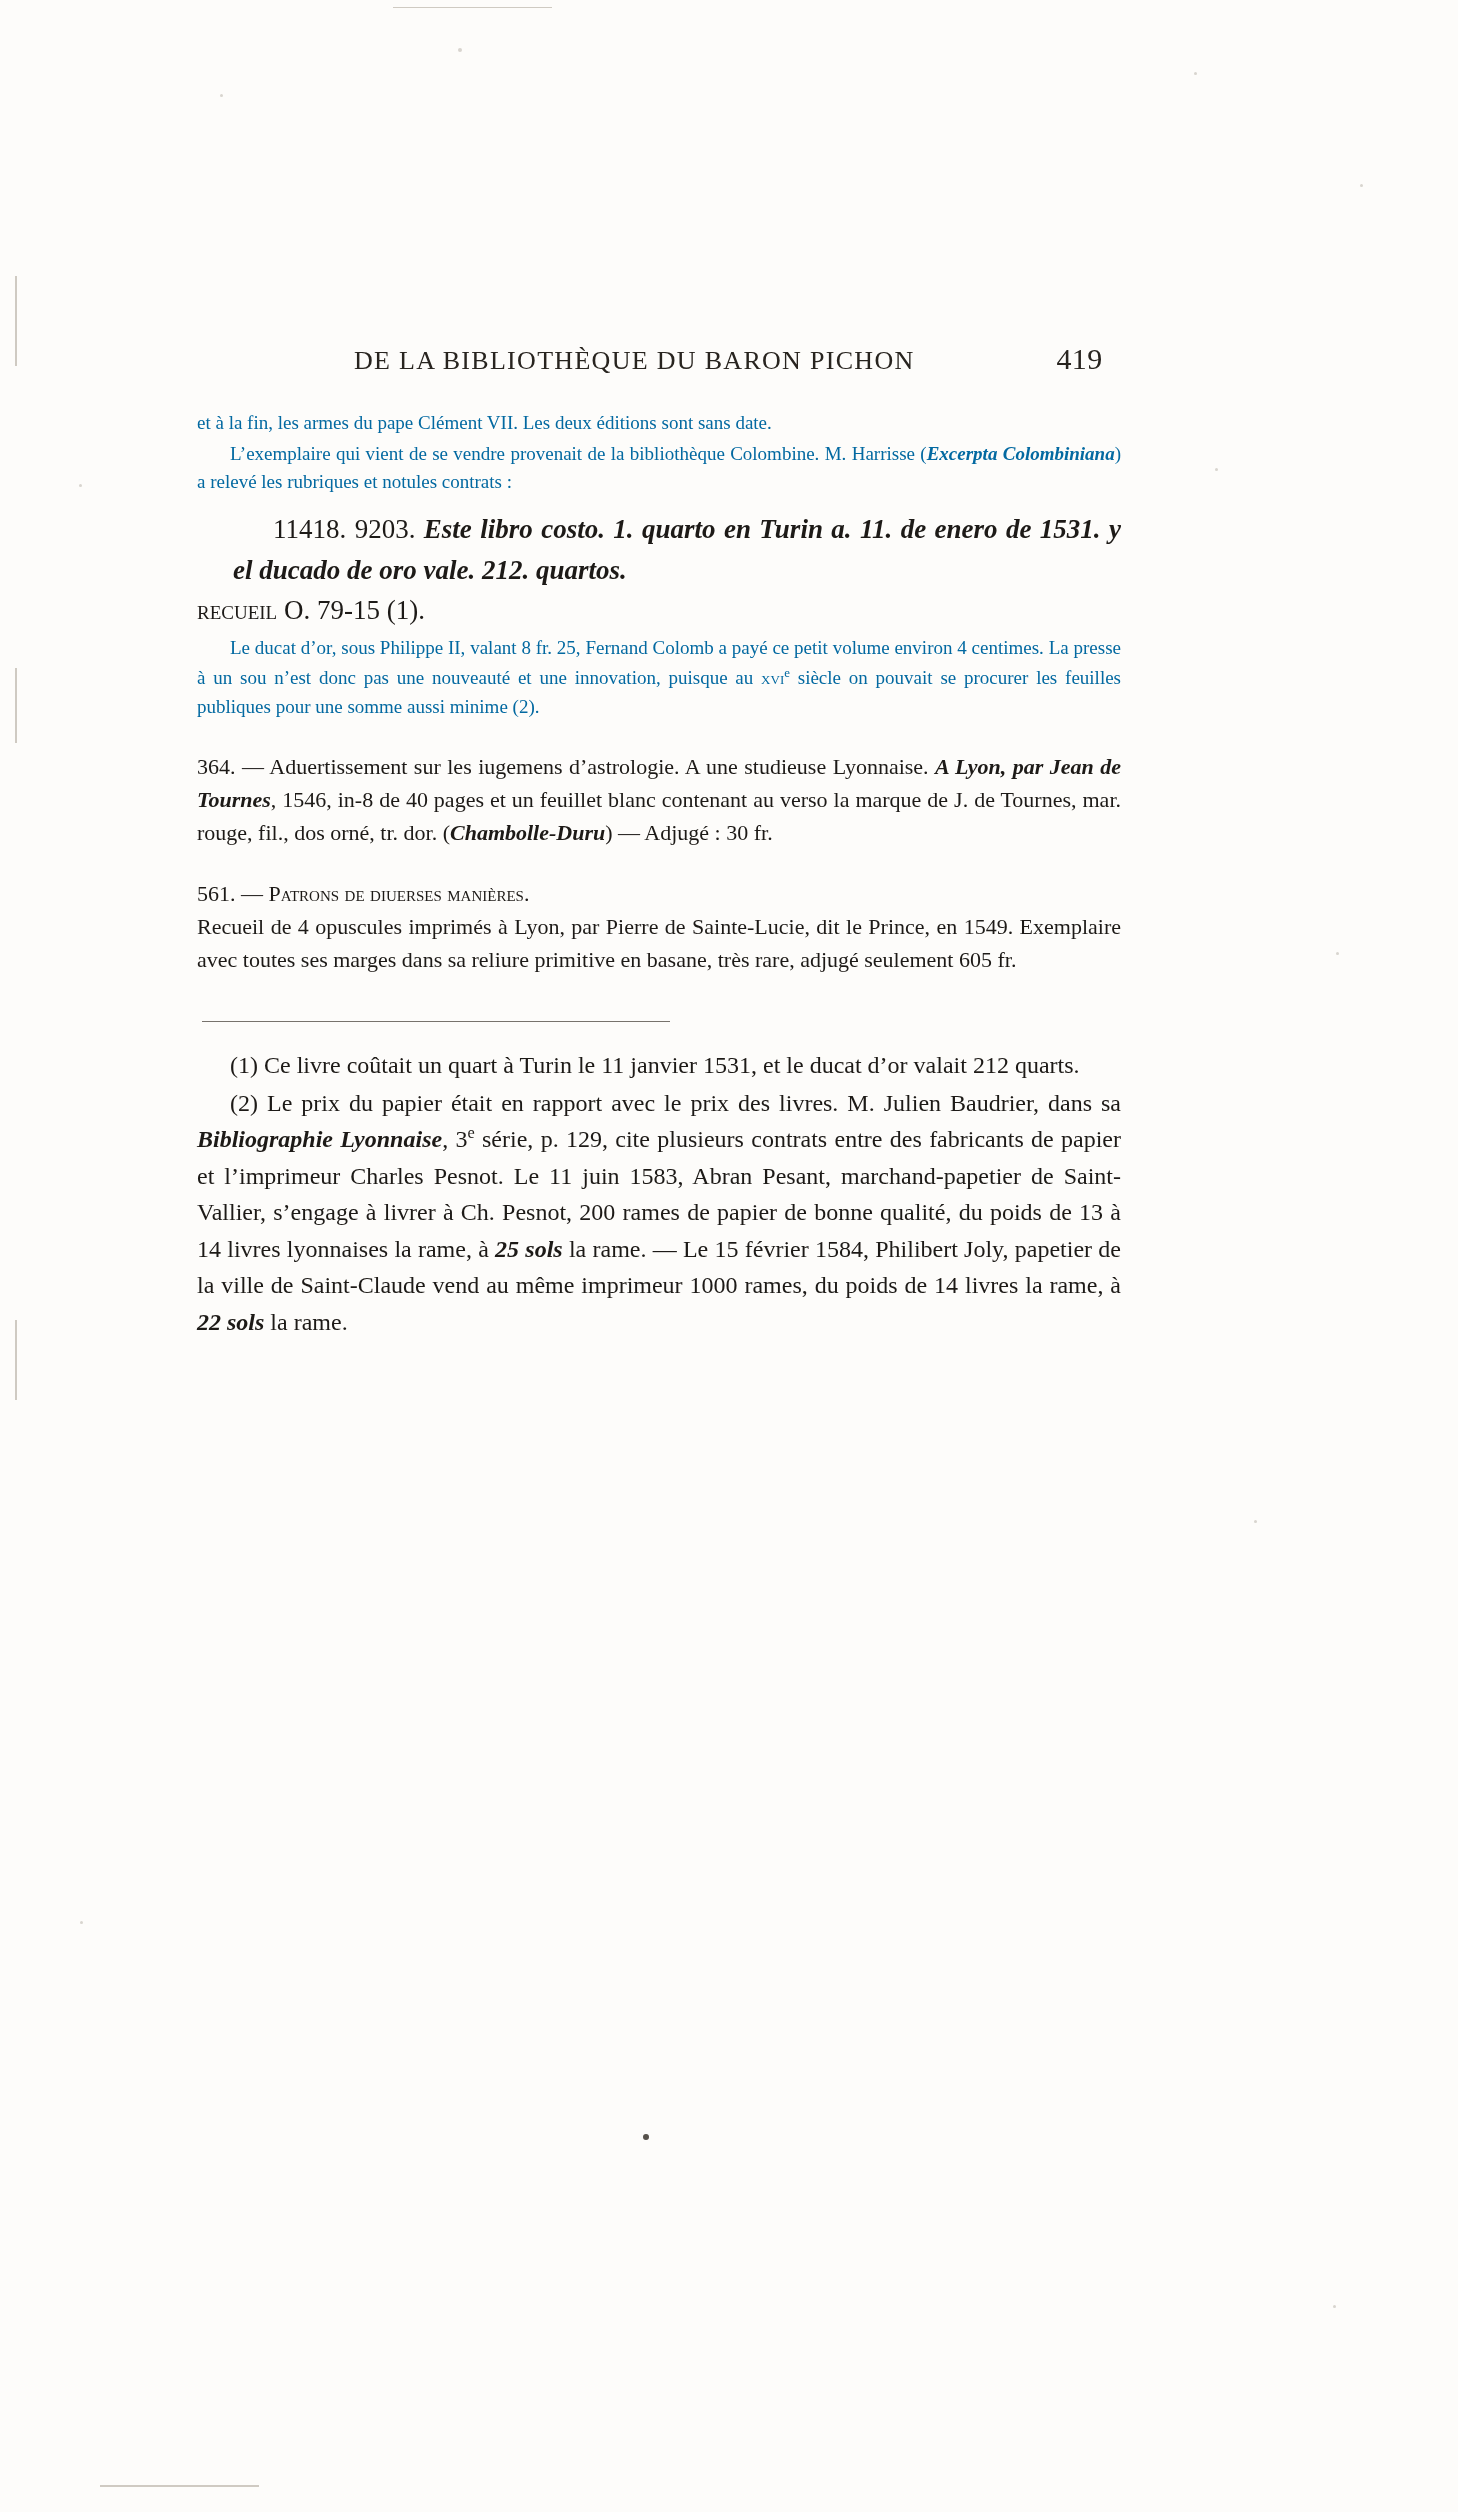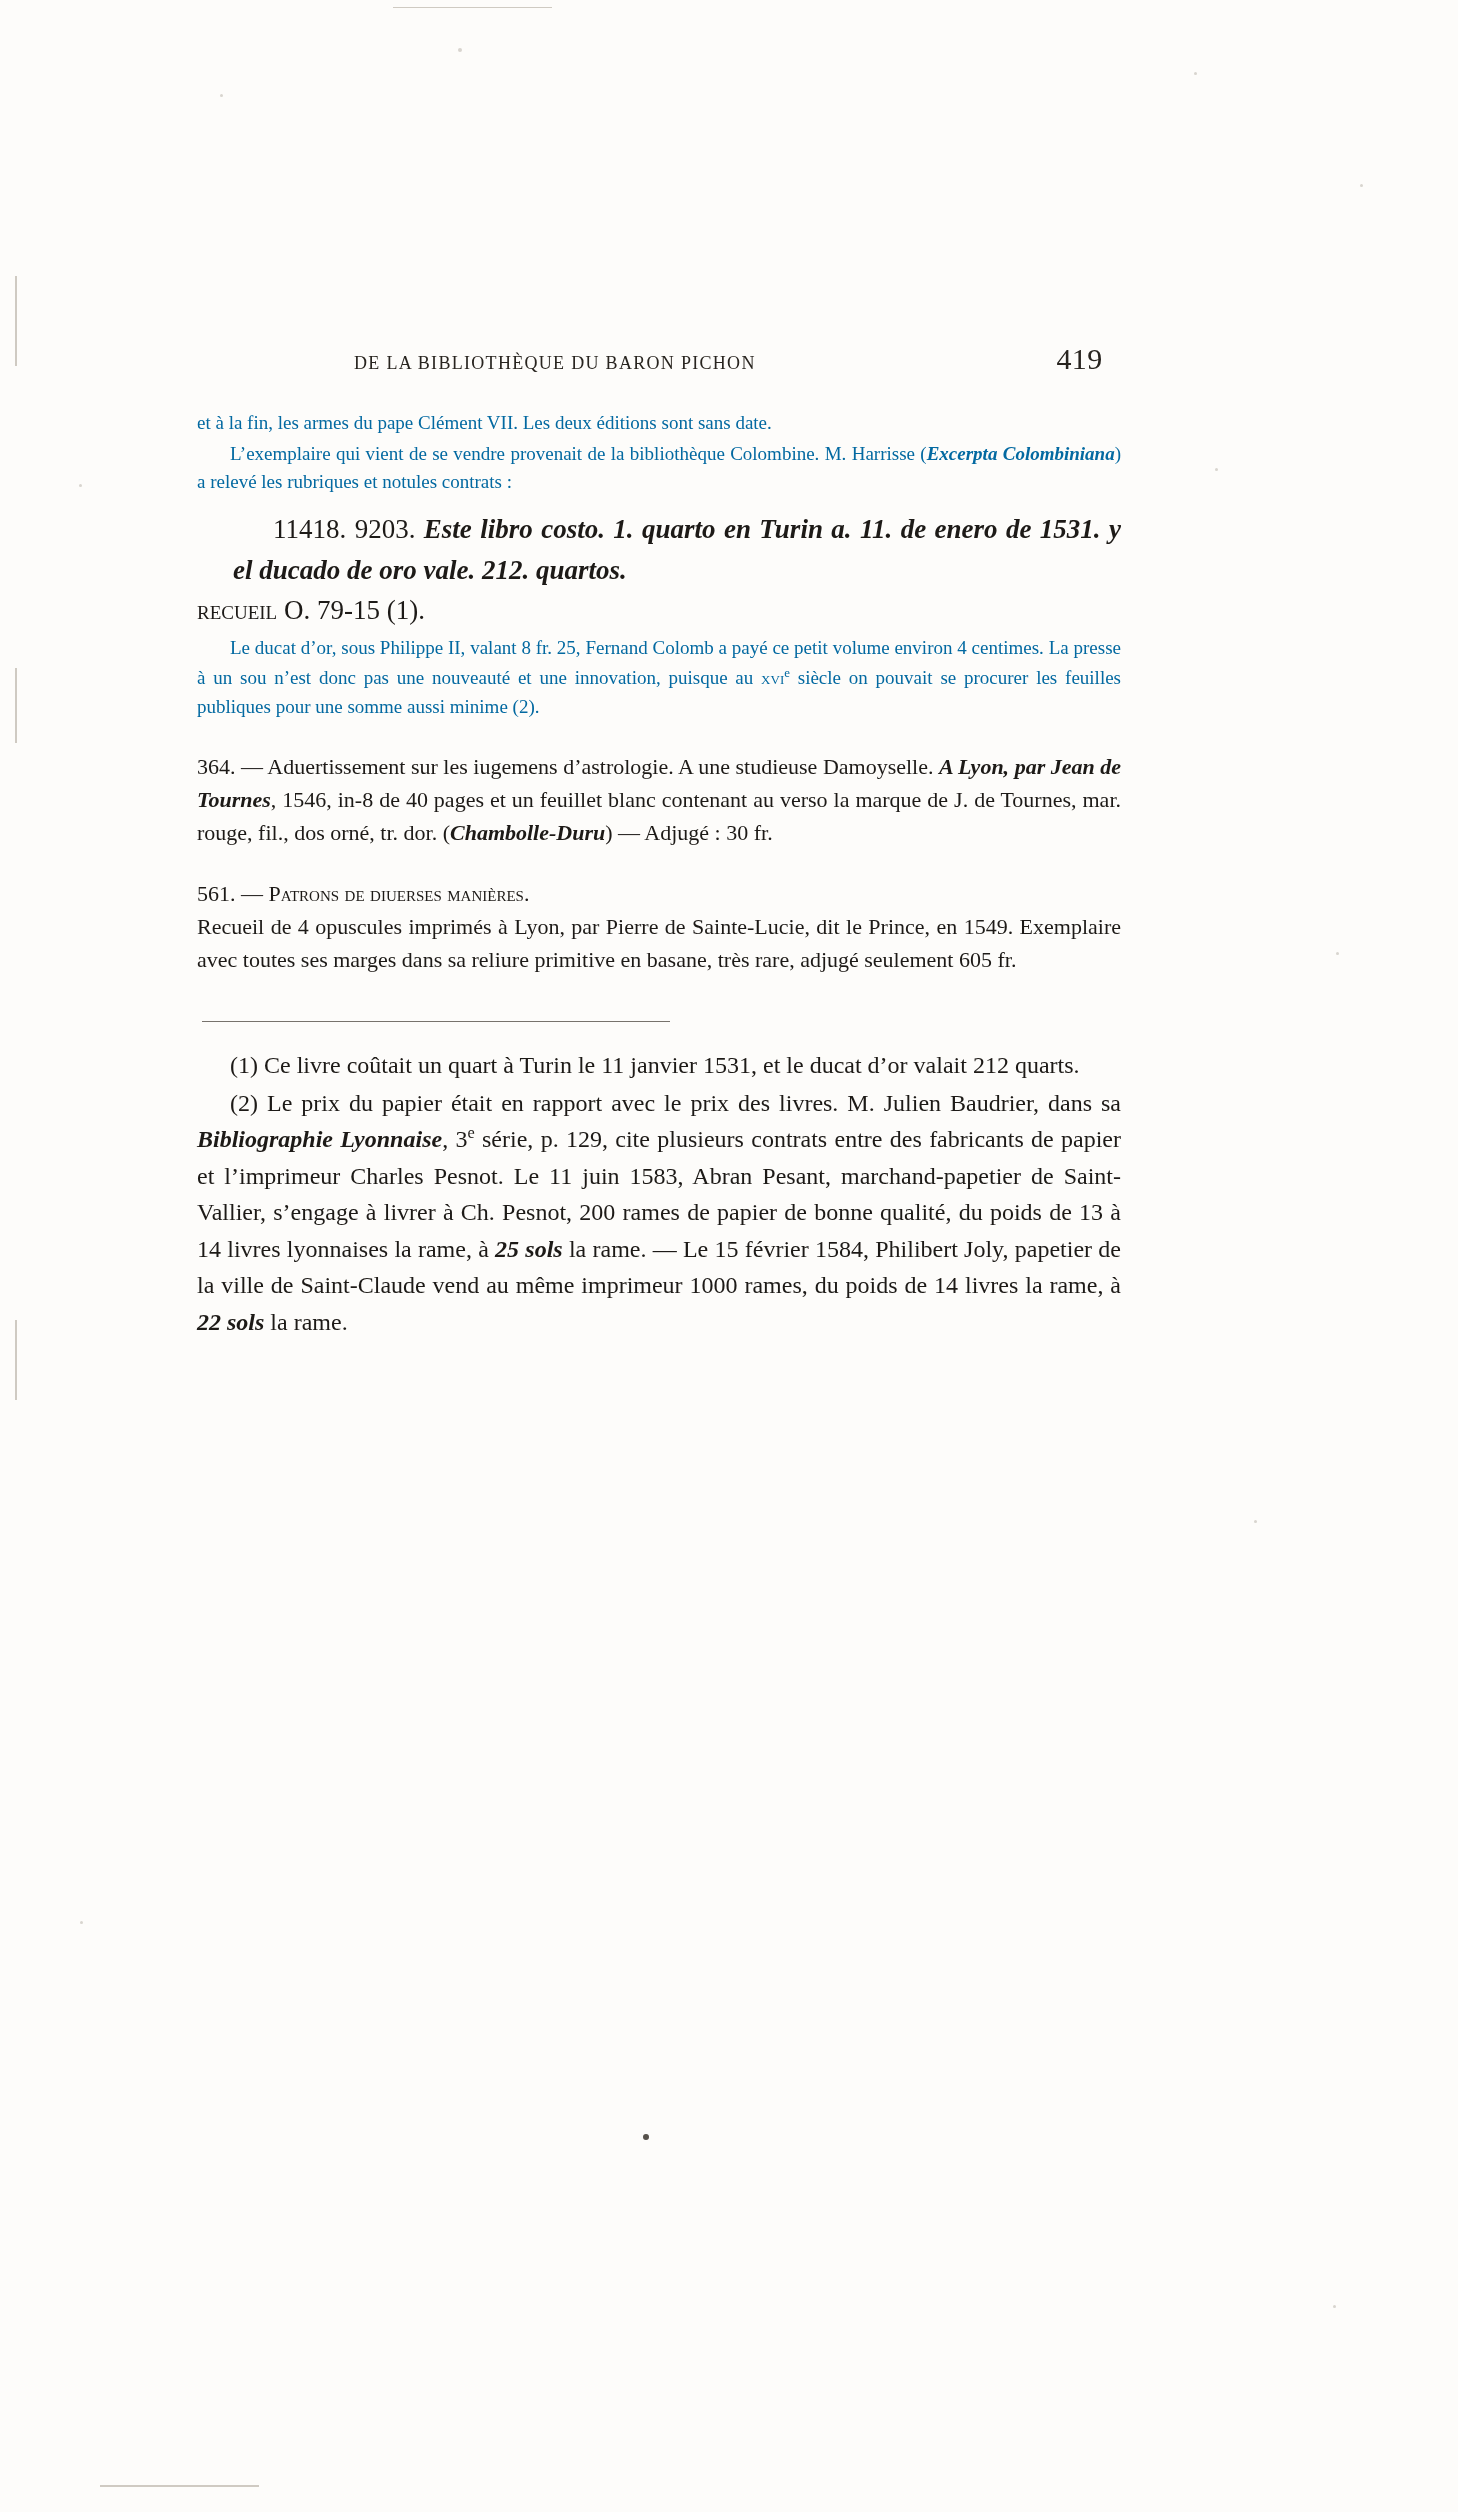--- a/index.html
+++ b/index.html
@@ -44,21 +44,21 @@
 
   
   .running-head {
     display: flex;
     align-items: baseline;
     justify-content: space-between;
     padding: 0 18.4px 0 157px;
     margin-bottom: 33px;
   }
   .head-title {
-    font-size: 18px;
+    font-size: 26px;
     letter-spacing: 1.3px;
     font-variant: small-caps;
     text-transform: uppercase;
     color: #28241f;
     white-space: nowrap;
   }
   .head-folio {
     font-size: 30px;
     color: #28241f;
     letter-spacing: 0.4px;
@@ -167,21 +167,21 @@
   <div class="quoted">
     <span class="lead"><span>11418. 9203.</span> <span class="italic">Este libro costo. 1. quarto en Turin a. 11. de enero de 1531. y el ducado de oro vale. 212. quartos.</span></span>
     <span class="smallcaps">Recueil</span> <span>O. 79-15 (1).</span>
   </div>
 
   <p class="body-par indent"><span>Le ducat d’or, sous Philippe II, valant 8 fr. 25, Fernand Colomb a payé ce petit volume environ 4 centimes. La presse à un sou n’est donc pas une nouveauté et une innovation, puisque au </span><span class="smallcaps">xvi</span><span class="sup">e</span><span> siècle on pouvait se procurer les feuilles publiques pour une somme aussi minime (2).</span></p>
 
   <div class="entry">
     <span class="first">364.</span>
     <span>—</span>
-    <span>Aduertissement sur les iugemens d’astrologie. A une studieuse Damoyselle. </span><span class="italic">A Lyon, par Jean de Tournes</span><span>, 1546, in-8 de 40 pages et un feuillet blanc contenant au verso la marque de J. de Tournes, mar. rouge, fil., dos orné, tr. dor. (</span><span class="italic">Chambolle-Duru</span><span>) — Adjugé : 30 fr.</span>
+    <span>Aduertissement sur les iugemens d’astrologie. A une studieuse Lyonnaise. </span><span class="italic">A Lyon, par Jean de Tournes</span><span>, 1546, in-8 de 40 pages et un feuillet blanc contenant au verso la marque de J. de Tournes, mar. rouge, fil., dos orné, tr. dor. (</span><span class="italic">Chambolle-Duru</span><span>) — Adjugé : 30 fr.</span>
   </div>
 
   <div class="entry">
     <span class="first">561.</span>
     <span>—</span>
     <span class="entry-head">Patrons de diuerses manières.</span>
     <br>
     <span>Recueil de 4 opuscules imprimés à Lyon, par Pierre de Sainte-Lucie, dit le Prince, en 1549. Exemplaire avec toutes ses marges dans sa reliure primitive en basane, très rare, adjugé seulement 605 fr.</span>
   </div>
 

